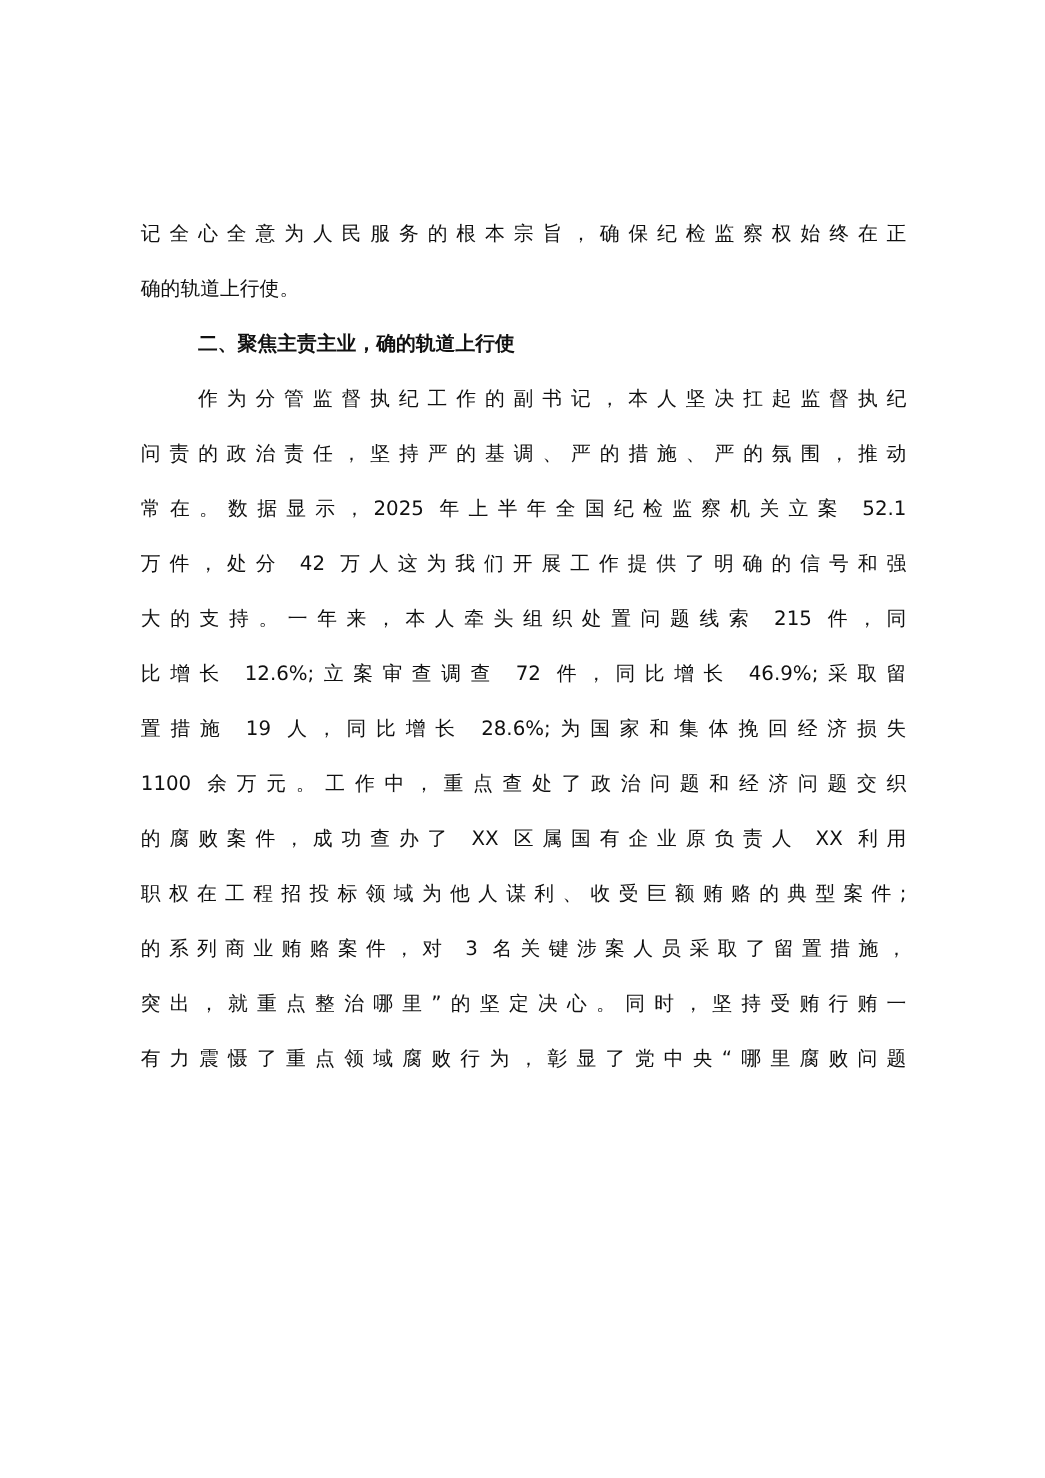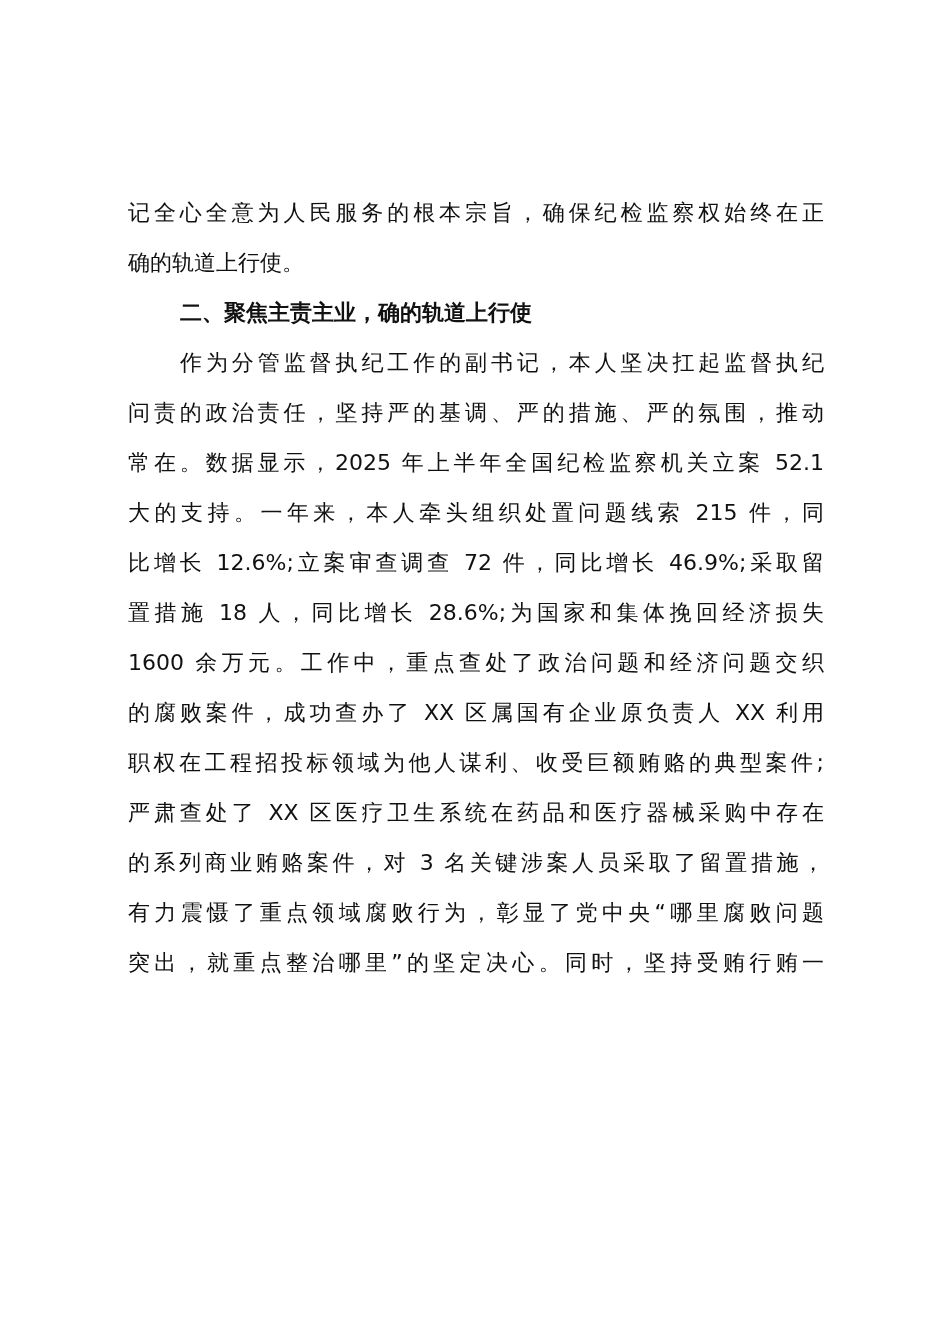--- a/index.html
+++ b/index.html
@@ -13,21 +13,21 @@
     position: relative;
     overflow: hidden;
   }
   .page {
     position: absolute;
     left: 128px;
     top: 188px;
     width: 696px;
     color: #111111;
     font-family: "DejaVu Sans", "Liberation Sans", sans-serif;
-    font-size: 22px;
+    font-size: 18px;
     line-height: 50px;
     text-align: justify;
     text-justify: inter-character;
   }
   .para {
     margin: 0;
     padding: 0;
     text-indent: 0;
     word-break: break-all;
   }
@@ -60,25 +60,25 @@
     <span class="line last" style="text-indent:52px;">二、聚焦主责主业，确的轨道上行使</span>
   </div>
 
   <div class="para">
     <span class="line" style="padding-left:52px;">作为分管监督执纪工作的副书记，本人坚决扛起监督执纪</span>
     <span class="line">问责的政治责任，坚持严的基调、严的措施、严的氛围，推动</span>
   </div>
 
   <div class="para">
     <span class="line">常在。数据显示，2025 年上半年全国纪检监察机关立案 52.1</span>
+    <span class="line">万件，处分 42 万人这为我们开展工作提供了明确的信号和强</span>
     <span class="line">大的支持。一年来，本人牵头组织处置问题线索 215 件，同</span>
     <span class="line">比增长 12.6%;立案审查调查 72 件，同比增长 46.9%;采取留</span>
-    <span class="line">置措施 18 人，同比增长 28.6%;为国家和集体挽回经济损失</span>
-    <span class="line">1600 余万元。工作中，重点查处了政治问题和经济问题交织</span>
+    <span class="line">置措施 19 人，同比增长 28.6%;为国家和集体挽回经济损失</span>
+    <span class="line">1100 余万元。工作中，重点查处了政治问题和经济问题交织</span>
     <span class="line">的腐败案件，成功查办了 XX 区属国有企业原负责人 XX 利用</span>
     <span class="line">职权在工程招投标领域为他人谋利、收受巨额贿赂的典型案件;</span>
-    <span class="line">严肃查处了 XX 区医疗卫生系统在药品和医疗器械采购中存在</span>
     <span class="line">的系列商业贿赂案件，对 3 名关键涉案人员采取了留置措施，</span>
+    <span class="line">突出，就重点整治哪里”的坚定决心。同时，坚持受贿行贿一</span>
     <span class="line">有力震慑了重点领域腐败行为，彰显了党中央“哪里腐败问题</span>
-    <span class="line">突出，就重点整治哪里”的坚定决心。同时，坚持受贿行贿一</span>
   </div>
 
 </div>
 
 </body></html>

